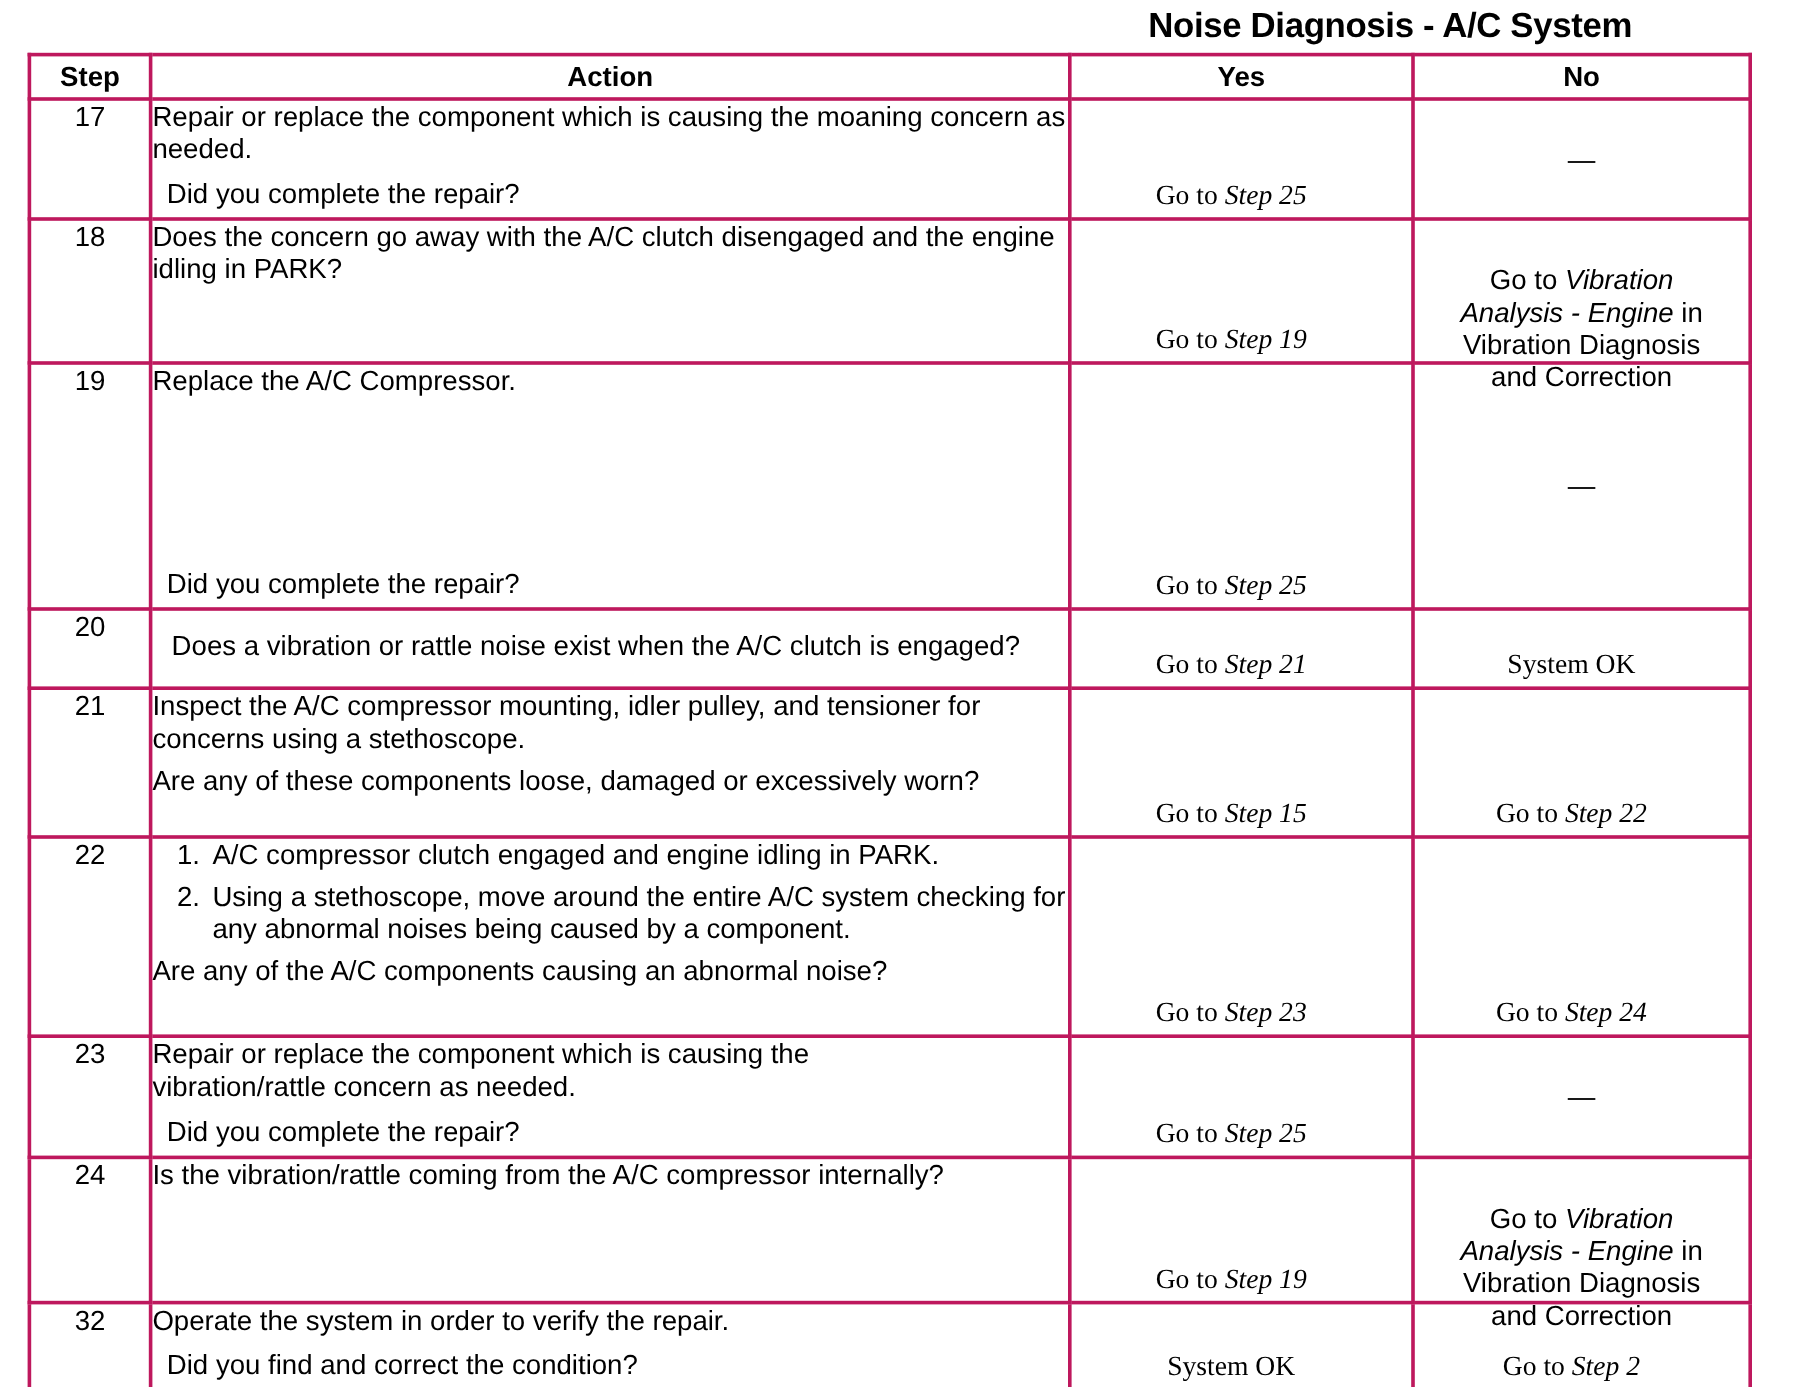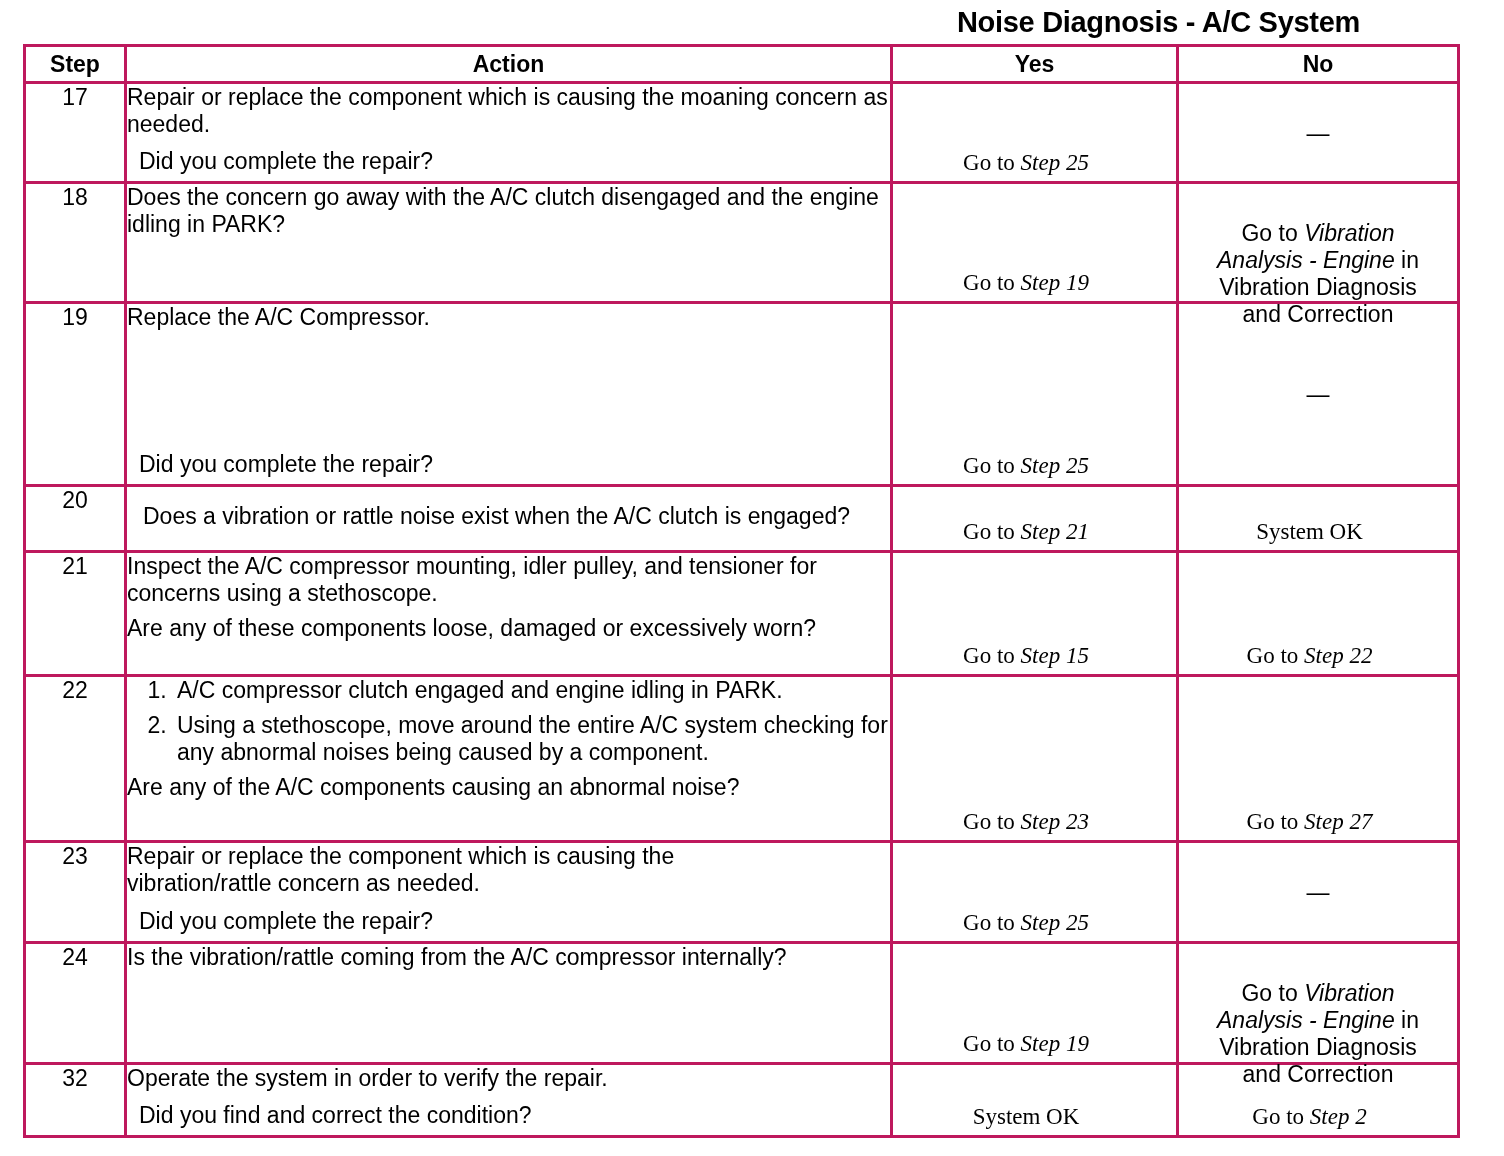--- a/index.html
+++ b/index.html
@@ -68,21 +68,21 @@
         <div class="p">Does the concern go away with the A/C clutch disengaged and the engine idling in PARK?</div>
       </td>
       <td class="yes">
         <div class="bottom"><span>Go to </span><i>Step 19</i></div>
       </td>
       <td class="no">
         <div class="topc" style="padding:0 20px"><span>Go to </span><i>Vibration Analysis - Engine</i><span> in Vibration Diagnosis and Correction</span></div>
       </td>
     </tr>
 
-    <tr style="height:183px">
+    <tr style="height:205px">
       <td class="step">19</td>
       <td class="action">
         <div class="p">Replace the A/C Compressor.</div>
         <div class="q">Did you complete the repair?</div>
       </td>
       <td class="yes">
         <div class="bottom"><span>Go to </span><i>Step 25</i></div>
       </td>
       <td class="no">
         <div class="middle">—</div>
@@ -122,21 +122,21 @@
         <ol class="steps">
           <li>A/C compressor clutch engaged and engine idling in PARK.</li>
           <li>Using a stethoscope, move around the entire A/C system checking for any abnormal noises being caused by a component.</li>
         </ol>
         <div class="p" style="margin:0">Are any of the A/C components causing an abnormal noise?</div>
       </td>
       <td class="yes">
         <div class="bottom"><span>Go to </span><i>Step 23</i></div>
       </td>
       <td class="no">
-        <div class="bottom"><span>Go to </span><i>Step 27</i></div>
+        <div class="bottom"><span>Go to </span><i>Step 24</i></div>
       </td>
     </tr>
 
     <tr style="height:101px">
       <td class="step">23</td>
       <td class="action">
         <div class="p" style="padding-right:120px">Repair or replace the component which is causing the vibration/rattle concern as needed.</div>
         <div class="q">Did you complete the repair?</div>
       </td>
       <td class="yes">

